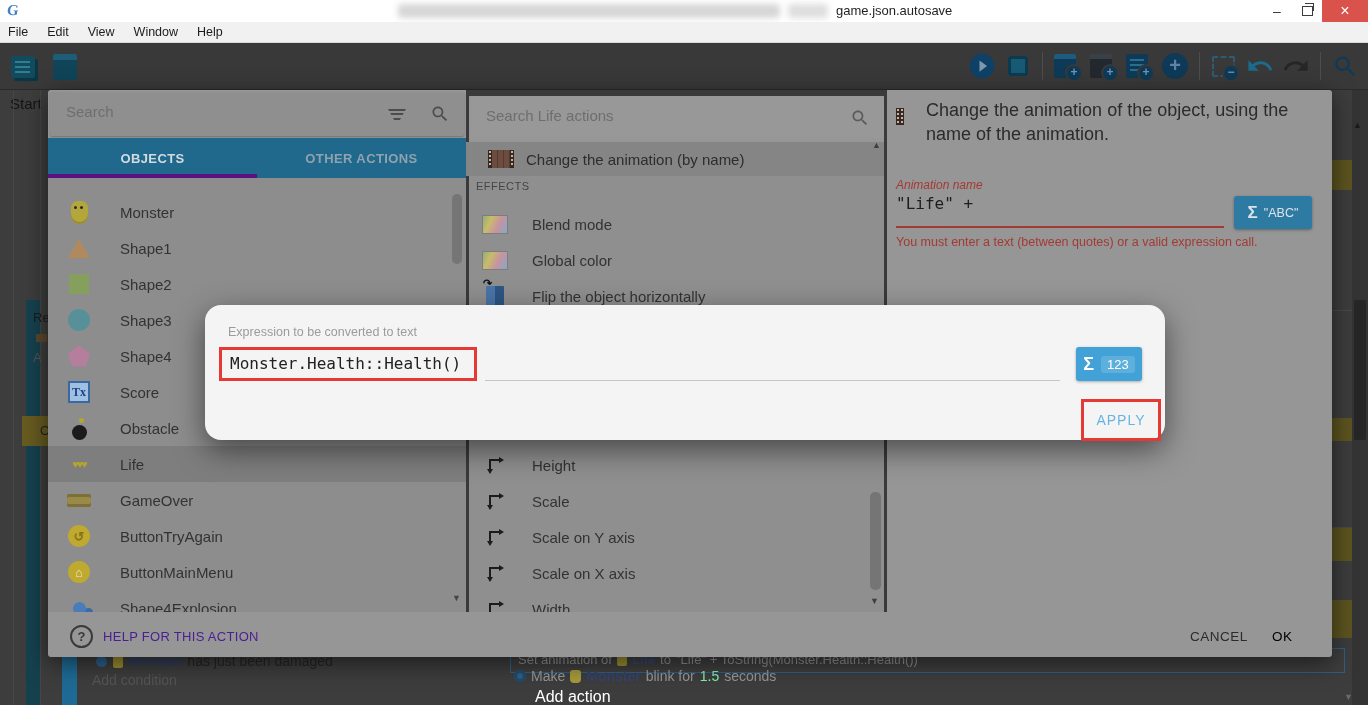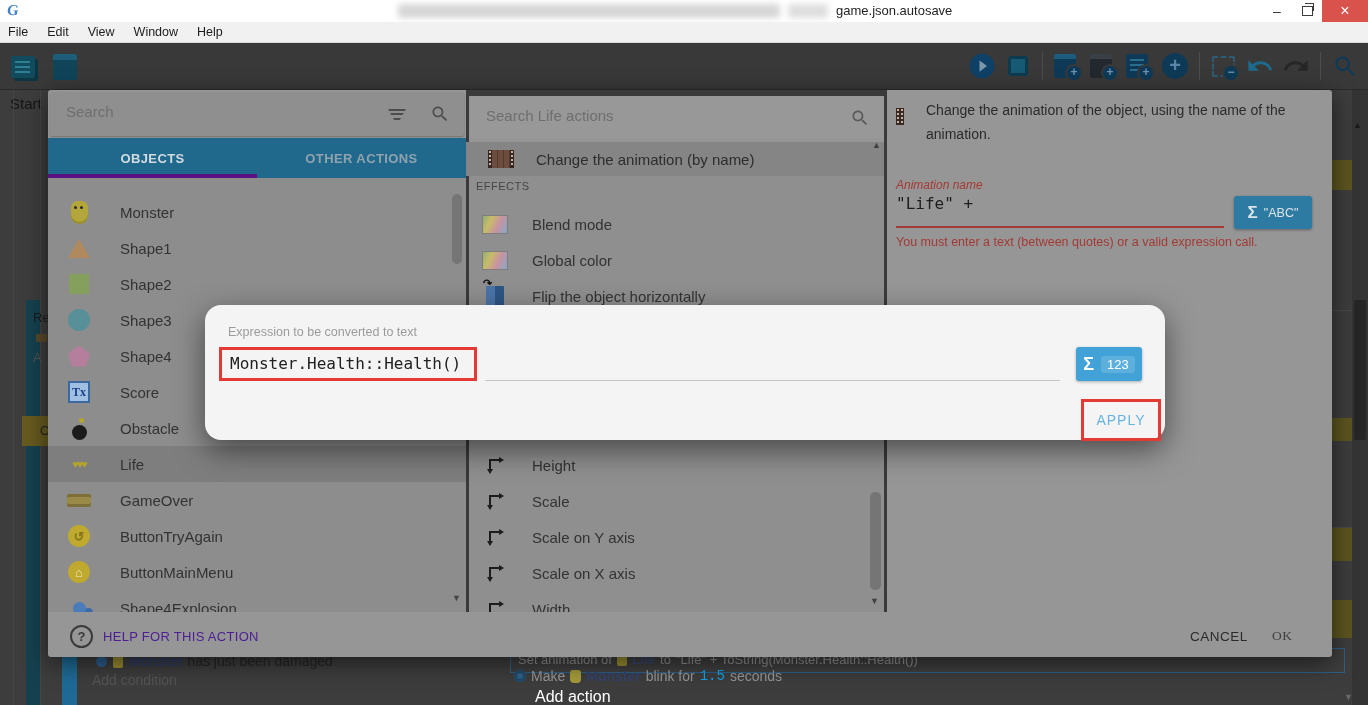--- a/index.html
+++ b/index.html
@@ -59,21 +59,21 @@
   .cond-row{position:absolute;left:96px;top:563px;display:flex;align-items:center;gap:6px;font-size:14px;color:#242424;white-space:nowrap;}
   .cond-row b{color:#2c3c66;}
   .mini-circ{width:11px;height:11px;border-radius:50%;background:#2d5f8c;flex:none;}
   .mini-page{width:10px;height:13px;background:#9a8c30;border-radius:2px;flex:none;}
   .add-cond{position:absolute;left:92px;top:582px;font-size:14px;color:#555555;}
   .sel-box{position:absolute;left:510px;top:558px;width:835px;height:25px;border:1px solid #2e6088;background:#3e3e3e;box-sizing:border-box;}
   .sa-row{position:absolute;left:518px;top:562px;display:flex;align-items:center;gap:5px;font-size:13px;color:#8e8e8e;white-space:nowrap;}
   .sa-row b{color:#37466e;}
   .make-row{position:absolute;left:514px;top:578px;display:flex;align-items:center;gap:5px;font-size:14px;color:#979797;white-space:nowrap;}
   .make-row b{color:#36436e;}
-  .make-val{color:#0ea5e9;font-family:Liberation Mono, monospace;}
+  .make-val{color:#86efac;}
   .mini-gear{width:12px;height:12px;border-radius:50%;background:#2d6088;box-shadow:inset 0 0 0 3px #24496a;flex:none;}
   .mini-monster{width:11px;height:13px;background:#a59a3a;border-radius:3px 3px 4px 4px;flex:none;}
   .add-act{position:absolute;left:535px;top:598px;font-size:16px;color:#ffffff;}
 
   
   .dialog{position:absolute;left:48px;top:90px;width:1284px;height:567px;background:#969696;border-radius:3px;box-shadow:0 6px 24px rgba(0,0,0,.55);z-index:60;}
   .lp-search{position:absolute;left:2px;top:2px;width:414px;height:44px;background:#8f8f8f;border-radius:2px;box-shadow:0 1px 2px rgba(0,0,0,.25);}
   .search-input{position:absolute;left:14px;top:10px;width:290px;background:transparent;border:0;outline:none;font-size:15px;color:#333;font-family:"Liberation Sans",sans-serif;}
   .search-input::placeholder{color:#6e6e6e;opacity:1;}
   .filter-icon{position:absolute;right:58px;top:17px;width:18px;height:11px;background:linear-gradient(#4c4c4c 0 2px,transparent 2px 4.5px,#4c4c4c 4.5px 6.5px,transparent 6.5px 9px,#4c4c4c 9px 11px);clip-path:polygon(0 0,100% 0,66% 100%,34% 100%);}
@@ -85,44 +85,44 @@
   .lp-list{position:absolute;left:0;top:88px;width:418px;height:434px;background:#8d8d8d;overflow:hidden;padding-top:16px;box-sizing:border-box;}
   .row{height:36px;display:flex;align-items:center;padding-left:18px;gap:28px;}
   .row .lbl{font-size:15px;color:#333333;}
   .obj-row.selected{background:#7e7e7e;}
   .lp-thumb{position:absolute;left:404px;top:104px;width:10px;height:70px;background:#757575;border-radius:5px;}
   .lp-down{position:absolute;left:404px;top:503px;font-size:9px;color:#454545;}
   .sep-v{position:absolute;top:0;width:3px;height:522px;background:#3a3a3a;}
   .mid-top-strip{position:absolute;left:418px;top:0;width:418px;height:6px;background:#3a3a3a;}
   .mp-bg{position:absolute;left:421px;top:52px;width:415px;height:470px;background:#8f8f8f;}
   .mp-search{position:absolute;left:422px;top:6px;width:414px;height:42px;background:#989898;border-radius:2px;}
-  .mp-selected{position:absolute;left:418px;top:52px;width:418px;height:34px;background:#858585;display:flex;align-items:center;padding-left:22px;gap:22px;box-sizing:border-box;}
+  .mp-selected{position:absolute;left:418px;top:52px;width:418px;height:34px;background:#858585;display:flex;align-items:center;padding-left:22px;gap:12px;box-sizing:border-box;}
   .mp-selected .lbl{font-size:15px;color:#2d2d2d;}
   .mp-eff{position:absolute;left:428px;top:90px;font-size:11px;color:#454545;letter-spacing:.5px;}
   .mp-list-top{position:absolute;left:418px;top:116px;width:418px;height:108px;}
   .mp-list-bottom{position:absolute;left:418px;top:357px;width:418px;height:165px;overflow:hidden;}
   .act-row{padding-left:16px;gap:24px;}
   .ai{width:26px;height:26px;display:flex;align-items:center;justify-content:center;position:relative;flex:none;}
   .mp-up{position:absolute;left:824px;top:50px;font-size:9px;color:#3f3f3f;}
   .mp-thumb{position:absolute;left:822px;top:402px;width:11px;height:98px;background:#757575;border-radius:5px;}
   .mp-down{position:absolute;left:822px;top:506px;font-size:9px;color:#3f3f3f;}
   .rp-film{position:absolute;left:848px;top:18px;}
-  .rp-desc{position:absolute;left:878px;top:8px;width:382px;font-size:14px;line-height:24px;color:#2b2b2b;}
+  .rp-desc{position:absolute;left:878px;top:8px;width:382px;font-size:18px;line-height:24px;color:#2b2b2b;}
   .rp-label{position:absolute;left:848px;top:88px;font-size:12px;color:#a33a34;font-style:italic;}
   .rp-value{position:absolute;left:848px;top:104px;font-family:"DejaVu Sans Mono",monospace;font-size:16px;color:#1d1d1d;}
   .rp-underline{position:absolute;left:848px;top:136px;width:328px;height:2px;background:#a33a34;}
   .rp-error{position:absolute;left:848px;top:144px;width:380px;font-size:12.5px;line-height:16px;color:#a33a34;}
   .rp-expr-btn{position:absolute;left:1186px;top:106px;width:78px;height:33px;background:#2d7aa3;border-radius:3px;display:flex;align-items:center;justify-content:center;gap:6px;color:#dbe4e9;box-shadow:0 1px 3px rgba(0,0,0,.35);}
   .sigma{font-size:17px;font-weight:bold;}
   .expr-lbl{font-size:12.5px;}
   .footer{position:absolute;left:0;top:525px;width:1272px;height:42px;display:flex;align-items:center;}
   .help-icon{margin-left:22px;width:19px;height:19px;border:2px solid #3a3a3a;border-radius:50%;color:#3a3a3a;font-size:13px;font-weight:bold;display:flex;align-items:center;justify-content:center;flex:none;}
   .help-label{margin-left:10px;font-size:13px;color:#4c1d95;letter-spacing:.3px;}
   .btn-cancel{position:absolute;left:1142px;font-size:13.5px;color:#2b2b2b;letter-spacing:.5px;}
-  .btn-ok{position:absolute;left:1224px;font-size:13.5px;color:#404040;letter-spacing:.5px;font-family:Liberation Serif, serif;}
+  .btn-ok{position:absolute;left:1224px;font-size:13.5px;color:#000000;letter-spacing:.5px;}
 
   
   .oi{width:26px;height:26px;display:flex;align-items:center;justify-content:center;position:relative;flex:none;}
   .icon-monster::before{content:"";width:17px;height:23px;background:#b3a73c;border-radius:7px 7px 9px 9px;box-shadow:inset 0 -2px 0 #978c2e;}
   .icon-monster::after{content:"";position:absolute;top:7px;left:8px;width:3px;height:3px;border-radius:50%;background:#2b2b2b;box-shadow:6px 0 0 #2b2b2b;}
   .icon-triangle::before{content:"";border-left:11px solid transparent;border-right:11px solid transparent;border-bottom:19px solid #b08a5c;}
   .icon-square::before{content:"";width:20px;height:20px;background:#85a05c;}
   .icon-circle::before{content:"";width:22px;height:22px;border-radius:50%;background:#579099;}
   .icon-pentagon::before{content:"";width:22px;height:21px;background:#b57e9c;clip-path:polygon(50% 0,100% 38%,82% 100%,18% 100%,0 38%);}
   .icon-text-object::before{content:"Tx";width:18px;height:18px;background:#9fc0e0;border:2px solid #3a68a0;color:#1c3f8c;font-size:12px;font-weight:bold;font-family:"Liberation Serif",serif;display:flex;align-items:center;justify-content:center;}

